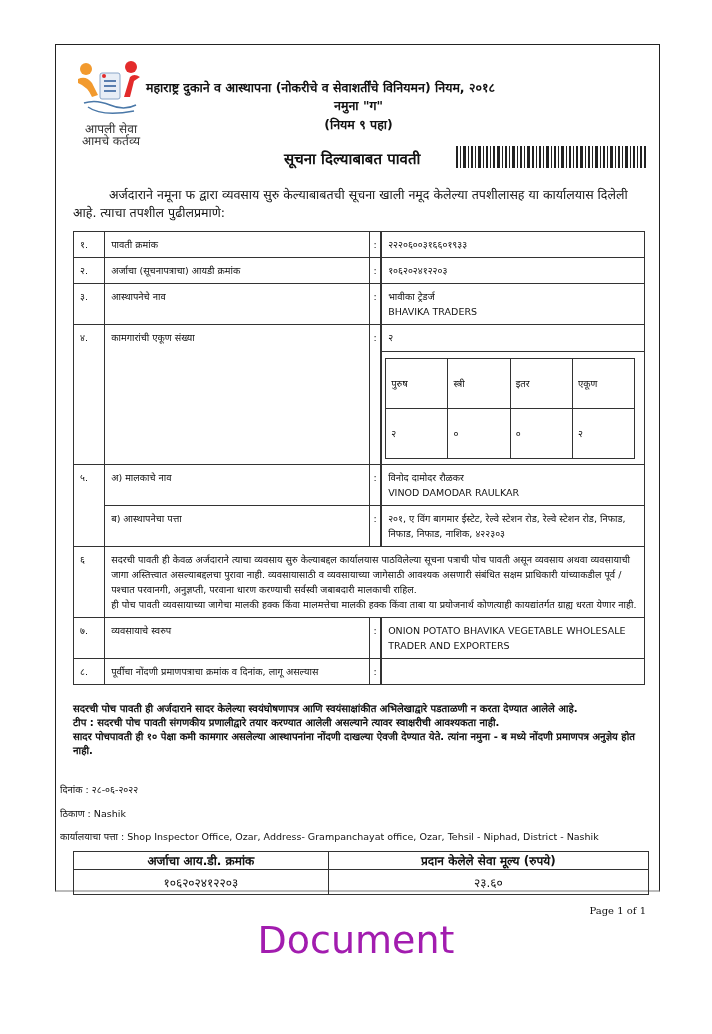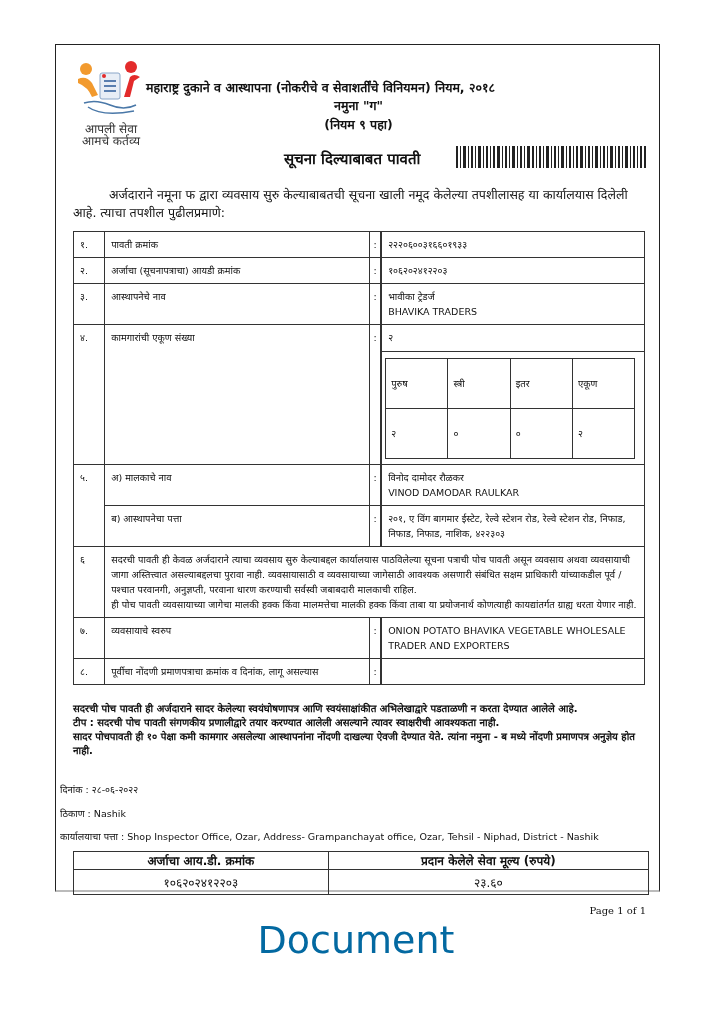--- a/index.html
+++ b/index.html
@@ -33,21 +33,21 @@
   .meta { left:4px; font-size:9.5px; }
   .d1 { top:738px; } .d2 { top:762px; } .d3 { top:785px; }
 
   table.fee { position:absolute; left:17px; top:806px; width:576px; border-collapse:collapse; font-size:12px; }
   table.fee td { border:1px solid #333; text-align:center; height:15px; padding:0; }
   table.fee tr.hd td { font-weight:bold; height:15px; }
   table.fee tr.bd td { height:24px; }
 
   .pagenum { position:absolute; right:66px; top:905px; font-family:"DejaVu Serif", "Liberation Serif", serif; font-size:10px; }
   .caption { position:absolute; left:0; width:712px; top:918px; text-align:center; font-size:38px;
-             font-family:"DejaVu Sans", "Liberation Sans", sans-serif; color:#0369a1; }
+             font-family:"DejaVu Sans", "Liberation Sans", sans-serif; color:#a21caf; }
 </style>
 </head>
 <body>
 
 <div class="page">
 
   <div class="abs logo">
     <svg width="70" height="60" viewBox="0 0 70 60">
       <circle cx="10" cy="8" r="6" fill="#f29a2e"></circle>
       <path d="M2 18 Q10 14 16 22 L22 34 L16 36 Q12 26 2 22 Z" fill="#f29a2e"></path>

